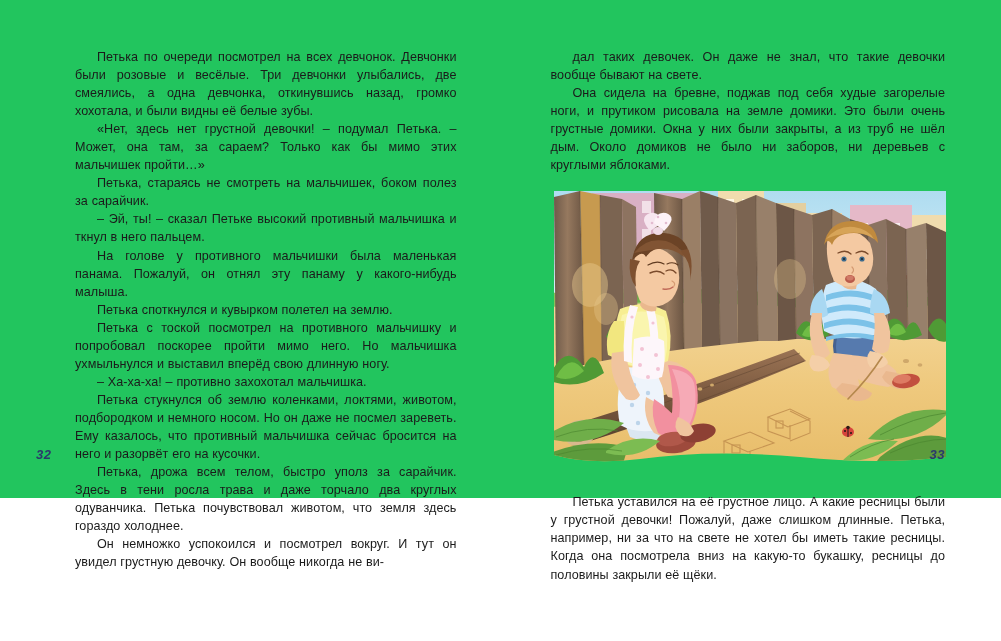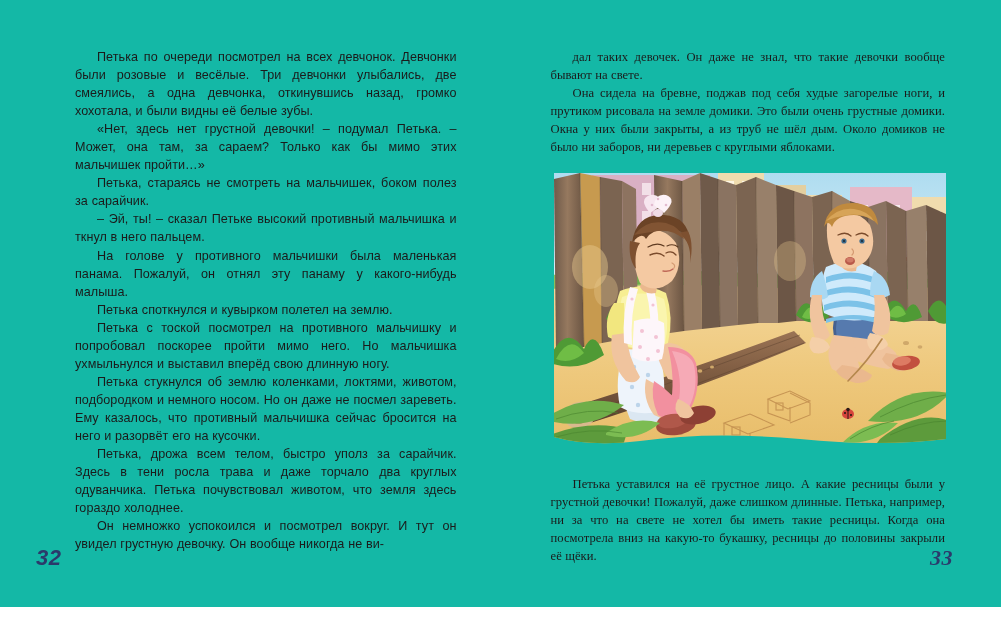--- a/index.html
+++ b/index.html
@@ -15,26 +15,26 @@
     position: relative;
   }
   .spread {
     position: absolute;
     inset: 0;
     display: flex;
   }
   .page {
     position: relative;
     width: 500.5px;
-    height: 607px;
-    background: #14b8a6;
+    height: 498px;
+    background: #22c55e;
     box-sizing: border-box;
   }
   .page-left  { padding: 48px 44px 0 75px; }
-  .page-right { padding: 48px 56px 0 50px; font-family: Liberation Serif, serif; }
+  .page-right { padding: 48px 56px 0 50px; }
 
   .body-text {
     font-size: 12.6px;
     line-height: 18.05px;
     color: #1b1b1b;
     text-align: justify;
     text-justify: inter-word;
     letter-spacing: 0.05px;
     word-spacing: 0.2px;
   }
@@ -50,43 +50,44 @@
     height: 276px;
     position: relative;
   }
   .figure svg { display: block; width: 400px; height: 276px; }
 
   .after-figure { margin-top: 28px; }
 
   .folio {
     position: absolute;
     bottom: 36px;
-    font-size: 22px;
+    font-size: 13px;
     font-weight: bold;
     font-style: italic;
     color: #2b3a6b;
     letter-spacing: 0.5px;
   }
   .folio-left  { left: 36px; }
-  .folio-right { right: 48px; }
+  .folio-right { right: 56px; }
 </style>
 </head>
 <body>
 
 <div class="spread">
 
   <div class="page page-left">
     <div class="body-text">
       <p>Петька по очереди посмотрел на всех девчонок. Девчонки были розовые и весёлые. Три девчонки улыбались, две смеялись, а одна девчонка, откинувшись назад, громко хохотала, и были видны её белые зубы.</p>
       <p>«Нет, здесь нет грустной девочки! – подумал Петька. – Может, она там, за сараем? Только как бы мимо этих мальчишек пройти…»</p>
       <p>Петька, стараясь не смотреть на мальчишек, боком полез за сарайчик.</p>
       <p>– Эй, ты! – сказал Петьке высокий противный мальчишка и ткнул в него пальцем.</p>
       <p>На голове у противного мальчишки была маленькая панама. Пожалуй, он отнял эту панаму у какого-нибудь малыша.</p>
       <p>Петька споткнулся и кувырком полетел на землю.</p>
       <p>Петька с тоской посмотрел на противного мальчишку и попробовал поскорее пройти мимо него. Но мальчишка ухмыльнулся и выставил вперёд свою длинную ногу.</p>
+      <p>– Ха-ха-ха! – противно захохотал мальчишка.</p>
       <p>Петька стукнулся об землю коленками, локтями, животом, подбородком и немного носом. Но он даже не посмел зареветь. Ему казалось, что противный мальчишка сейчас бросится на него и разорвёт его на кусочки.</p>
       <p>Петька, дрожа всем телом, быстро уполз за сарайчик. Здесь в тени росла трава и даже торчало два круглых одуванчика. Петька почувствовал животом, что земля здесь гораздо холоднее.</p>
       <p>Он немножко успокоился и посмотрел вокруг. И тут он увидел грустную девочку. Он вообще никогда не ви-</p>
     </div>
     <div class="folio folio-left">32</div>
   </div>
 
   <div class="page page-right">
     <div class="body-text">
       <p>дал таких девочек. Он даже не знал, что такие девочки вообще бывают на свете.</p>

